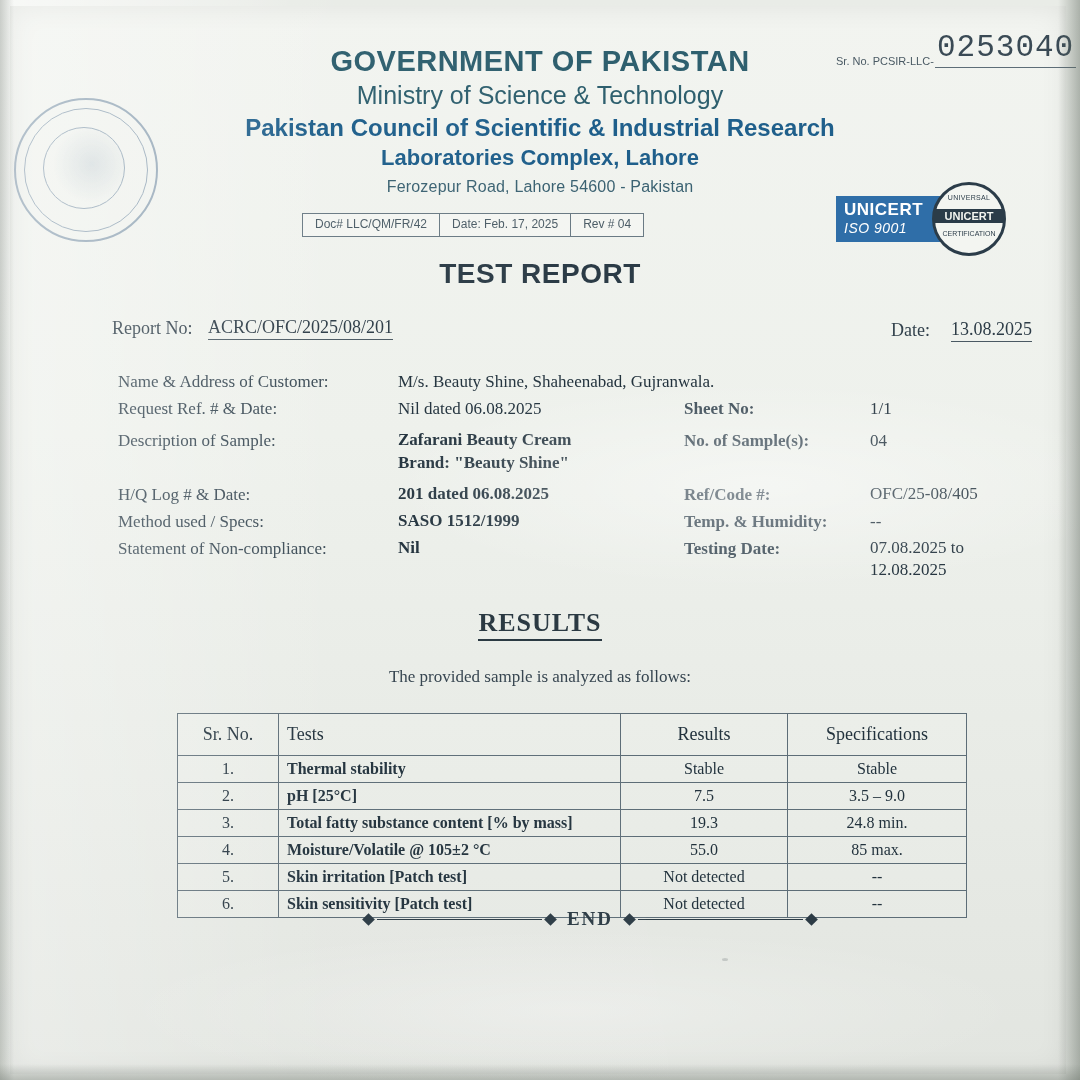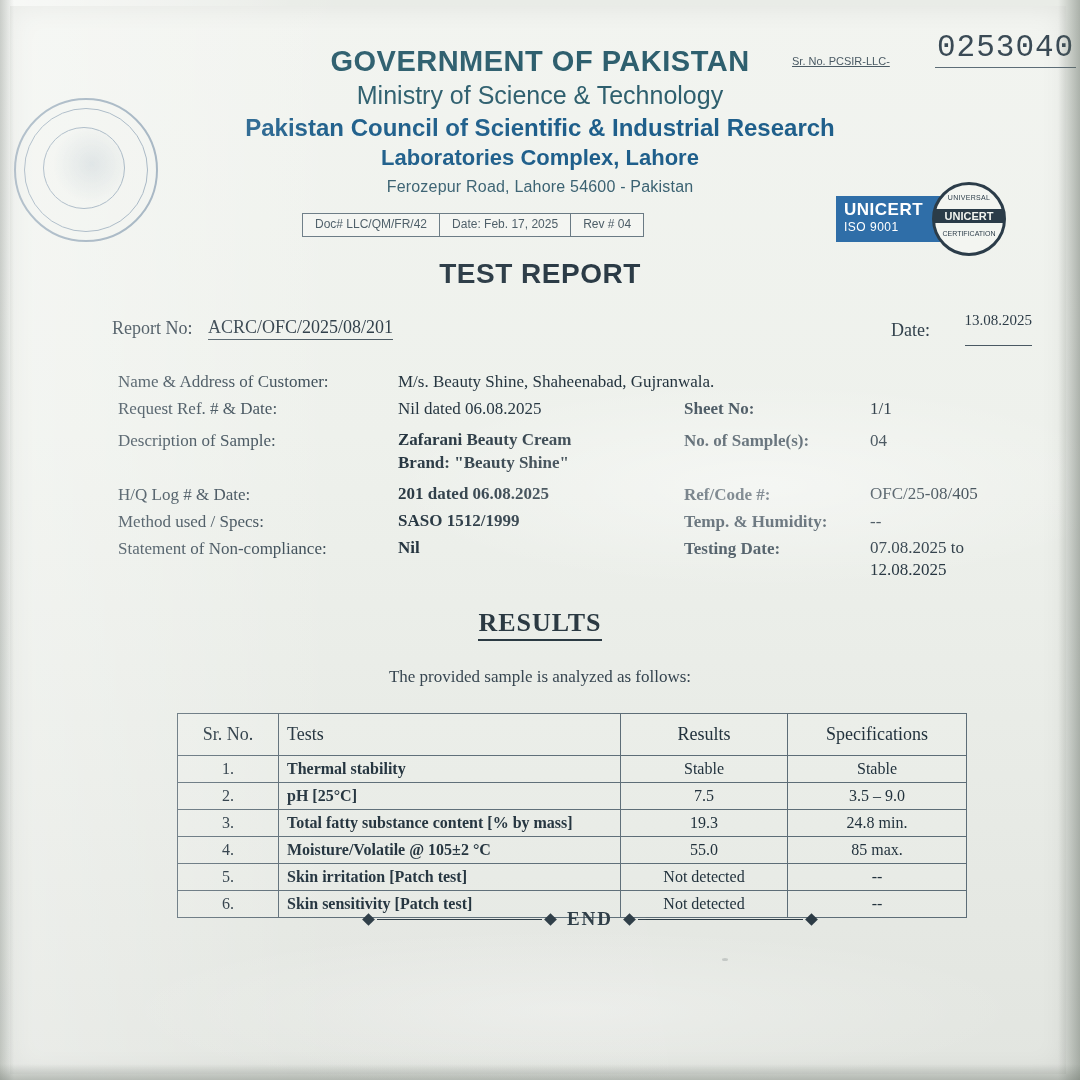--- a/index.html
+++ b/index.html
@@ -98,23 +98,23 @@
     font-family: "Liberation Sans", sans-serif;
     font-weight: bold; font-size: 22px; color: #1f5f8b; text-align: center;
   }
   .addr {
     position: absolute; left: 0; top: 178px; width: 1080px;
     font-family: "Liberation Sans", sans-serif;
     font-size: 16px; color: #3b6272; text-align: center; letter-spacing: .2px;
   }
 
   .srno {
-    position: absolute; left: 792px; top: 55px;
-    font-family: "Liberation Sans", sans-serif;
-    font-size: 11px; color: #4a5a64; text-decoration: underline;
+    position: absolute; left: 836px; top: 55px;
+    font-family: "Liberation Sans", sans-serif;
+    font-size: 11px; color: #4a5a64;
   }
   .srno-val {
     position: absolute; left: 935px; top: 30px;
     font-family: "Liberation Mono", monospace;
     font-size: 31px; color: #3a4a55; letter-spacing: 1px;
     border-bottom: 1.5px solid #5d6d77;
     padding: 0 2px 2px 2px;
   }
 
   
@@ -160,21 +160,21 @@
   .unicert {
     position: absolute; left: 836px; top: 196px;
     width: 120px; height: 46px;
     background: #2f6ea8;
     color: #fff;
     font-family: "Liberation Sans", sans-serif;
     padding: 4px 8px;
     box-sizing: border-box;
   }
   .unicert .u1 { font-size: 17px; font-weight: bold; letter-spacing: .5px; }
-  .unicert .u2 { font-size: 12px; letter-spacing: .5px; }
+  .unicert .u2 { font-size: 14px; letter-spacing: .5px; font-style: italic; }
   .uni-round {
     position: absolute; left: 932px; top: 182px;
     width: 74px; height: 74px; border-radius: 50%;
     background: #f3f5f1;
     border: 3px solid #2b3c49;
     box-sizing: border-box;
     color: #2b3c49;
     font-family: "Liberation Sans", sans-serif;
     text-align: center;
   }
@@ -201,24 +201,24 @@
     position: absolute; left: 208px; top: 317px;
     font-size: 18px; color: #2d3c47;
     border-bottom: 1px solid #4a5963;
     padding-bottom: 1px;
   }
   .date-label {
     position: absolute; right: 150px; top: 320px;
     font-size: 18px; color: #33424d;
   }
   .date-val {
-    position: absolute; right: 48px; top: 312px;
-    font-size: 15px; color: #2d3c47;
+    position: absolute; right: 48px; top: 319px;
+    font-size: 18px; color: #2d3c47;
     border-bottom: 1px solid #4a5963;
-    padding-bottom: 16px;
+    padding-bottom: 1px;
   }
 
   
   .meta { position: absolute; left: 0; top: 0; width: 1080px; }
   .mlabel {
     position: absolute;
     font-size: 17px; color: #3a4a55;
     white-space: nowrap;
   }
   .mval {

